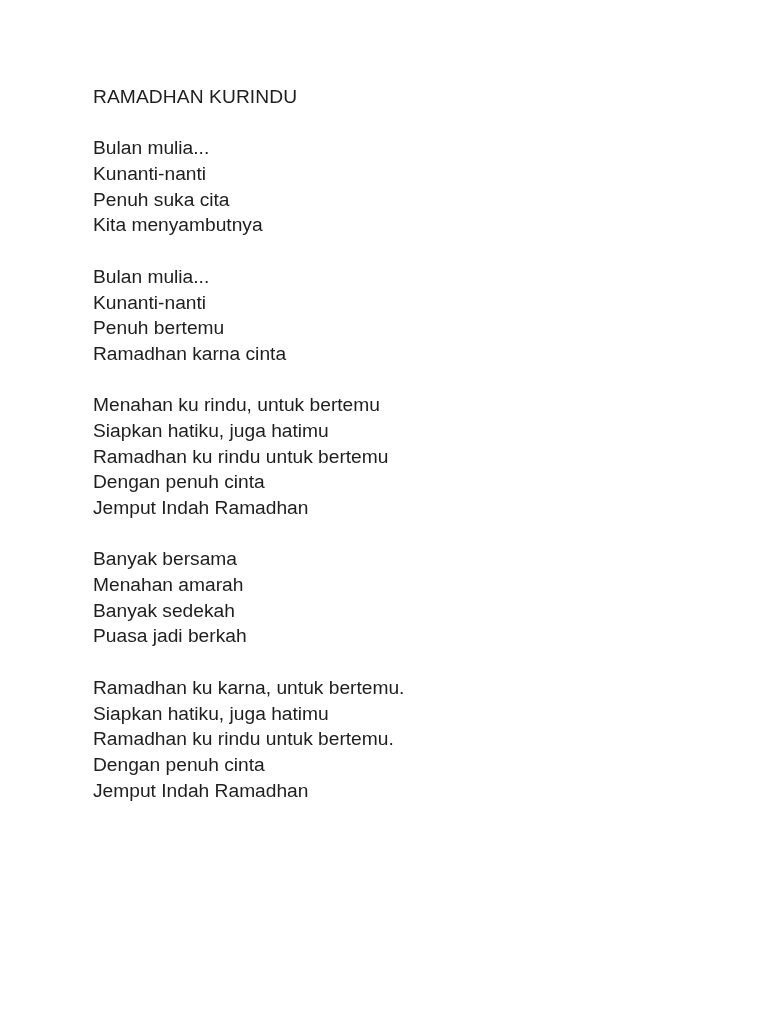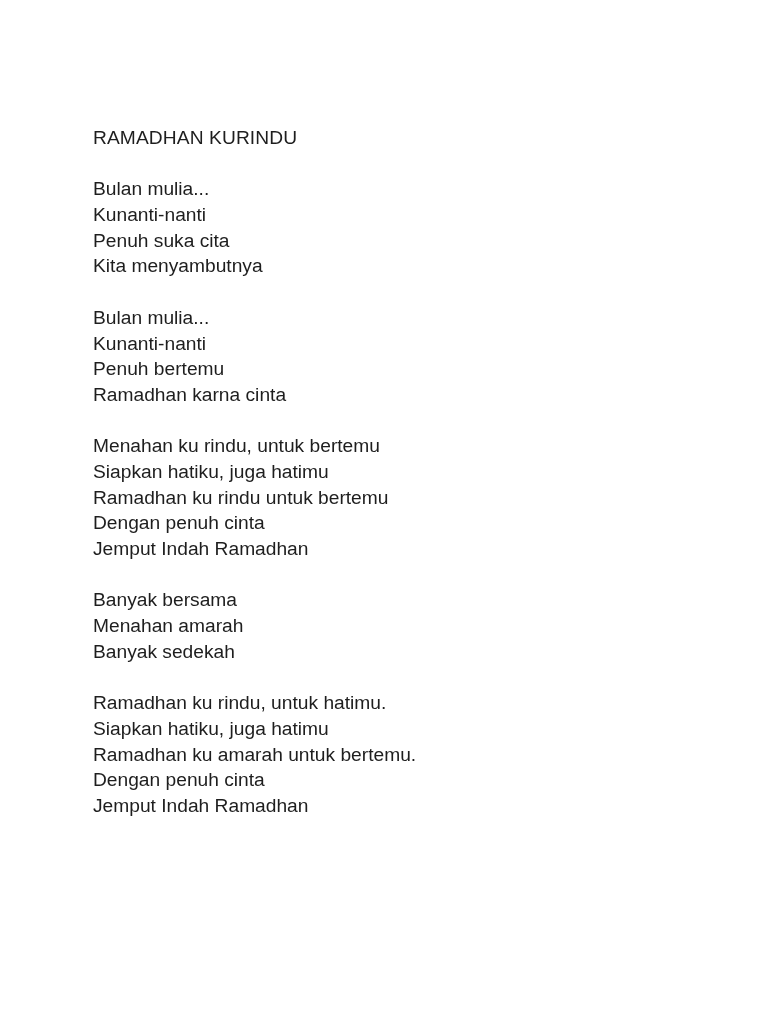--- a/index.html
+++ b/index.html
@@ -15,21 +15,20 @@
     }
     .page {
       position: absolute;
       left: 93px;
       top: 84px;
       width: 640px;
       font-family: "Liberation Sans", sans-serif;
       font-size: 19.2px;
       line-height: 25.7px;
       color: #1e1e1e;
-      margin-top: 41px;
       -webkit-font-smoothing: antialiased;
     }
     .title {
       margin: 0;
       font-weight: normal;
       font-size: 19.2px;
       line-height: 25.7px;
       letter-spacing: 0.1px;
     }
     .stanza {
@@ -68,22 +67,23 @@
     <span class="line">Ramadhan ku rindu untuk bertemu</span>
     <span class="line">Dengan penuh cinta</span>
     <span class="line">Jemput Indah Ramadhan</span>
   </p>
 
 
   <p class="stanza">
     <span class="line">Banyak bersama</span>
     <span class="line">Menahan amarah</span>
     <span class="line">Banyak sedekah</span>
+    <span class="line">Puasa jadi berkah</span>
   </p>
 
   <p class="stanza">
-    <span class="line">Ramadhan ku rindu, untuk hatimu.</span>
+    <span class="line">Ramadhan ku karna, untuk bertemu.</span>
     <span class="line">Siapkan hatiku, juga hatimu</span>
-    <span class="line">Ramadhan ku amarah untuk bertemu.</span>
+    <span class="line">Ramadhan ku rindu untuk bertemu.</span>
     <span class="line">Dengan penuh cinta</span>
     <span class="line">Jemput Indah Ramadhan</span>
   </p>
 </div>
 
 </body></html>

